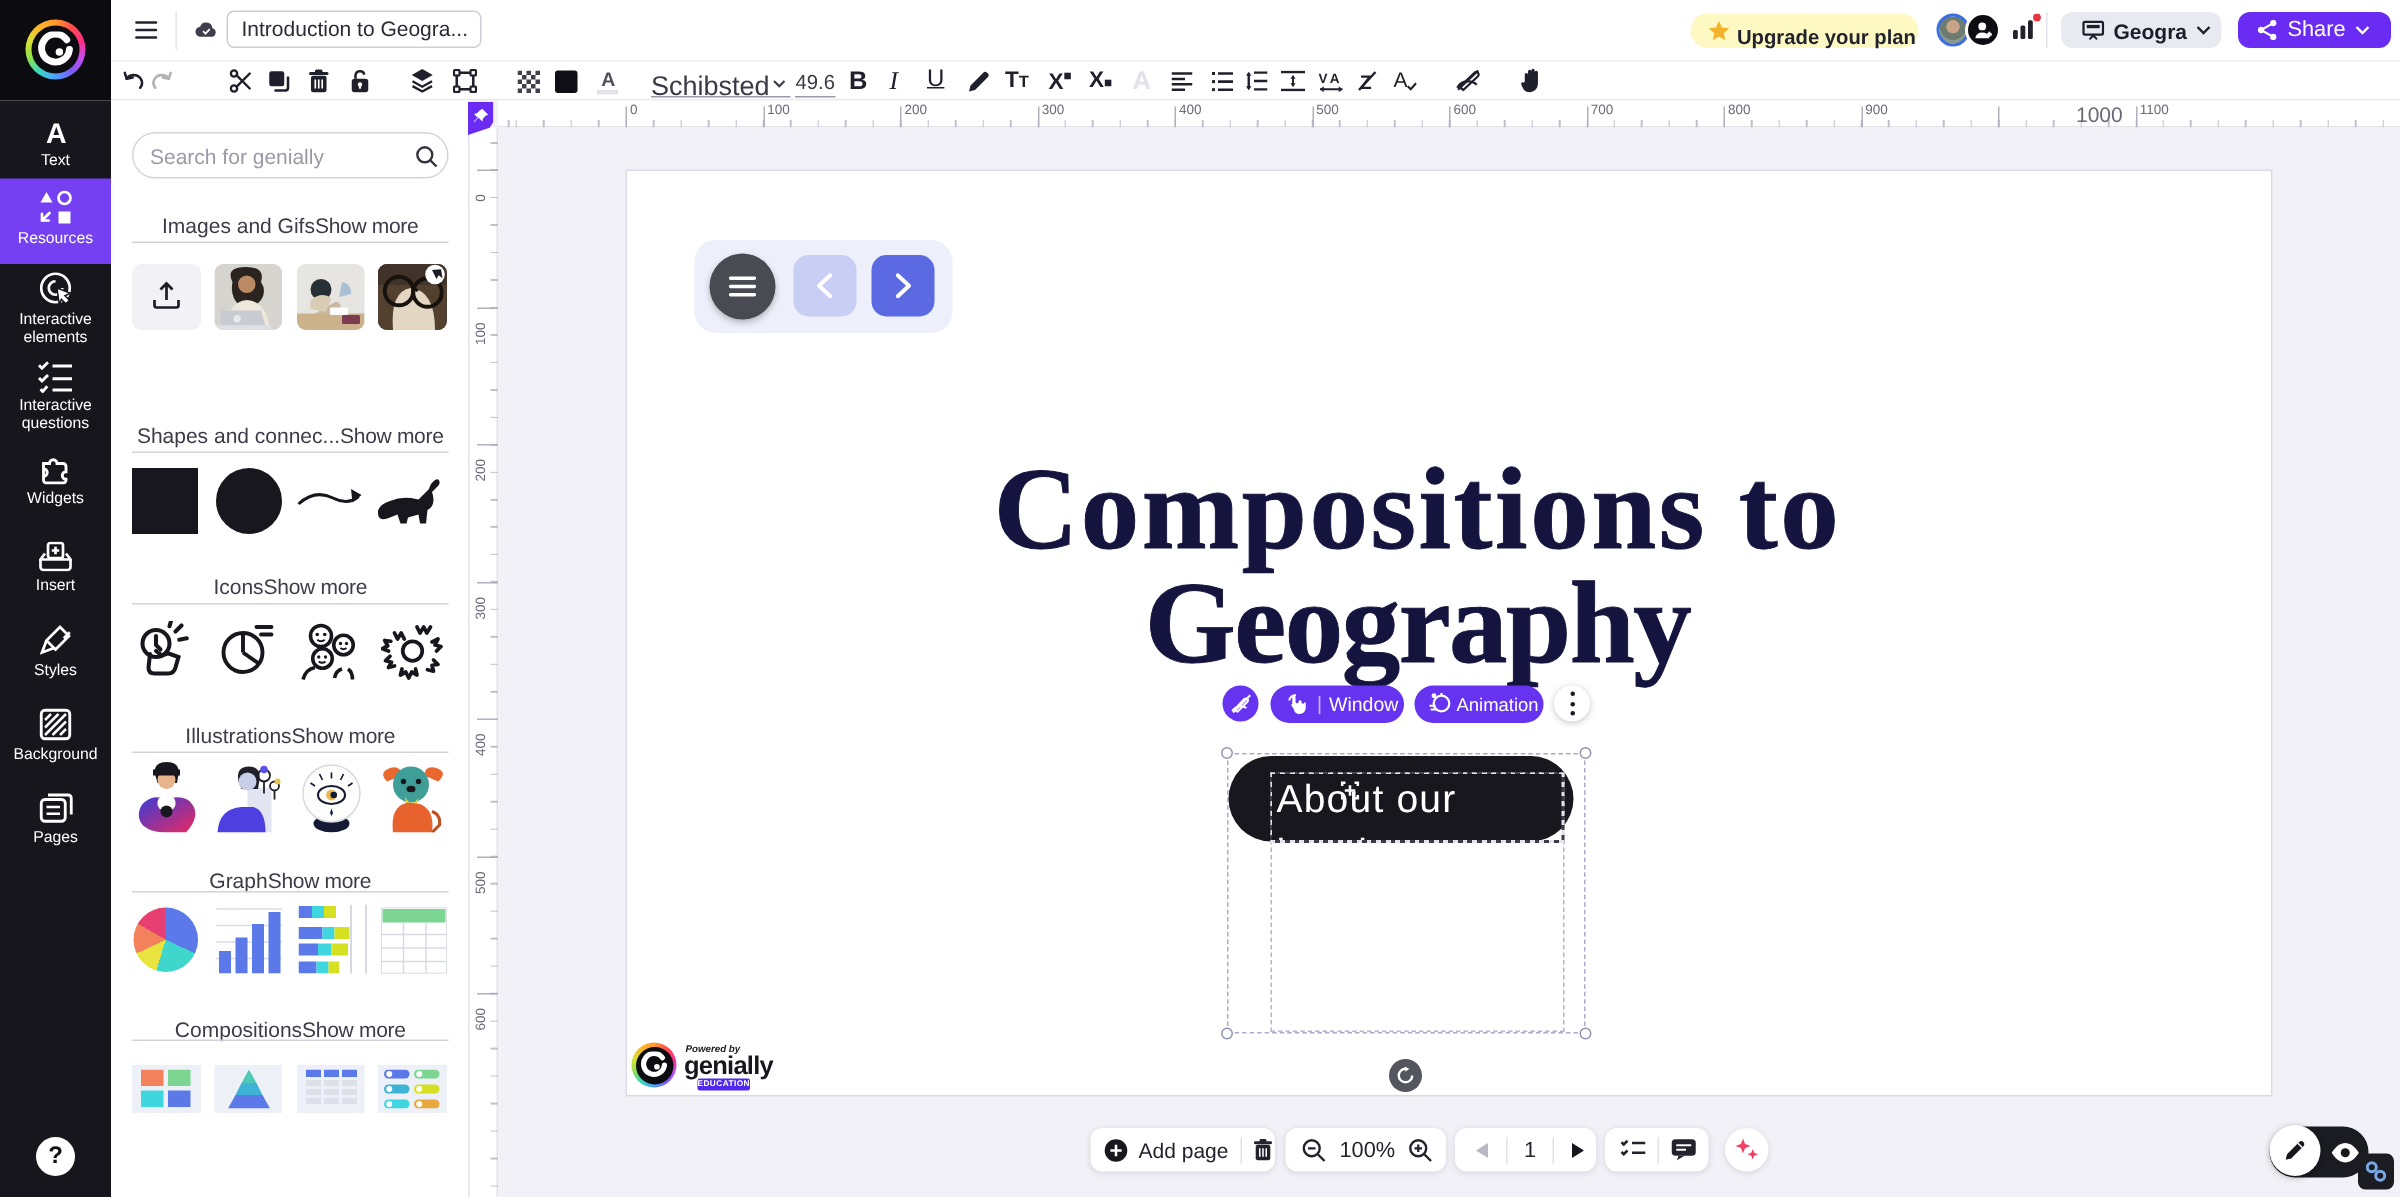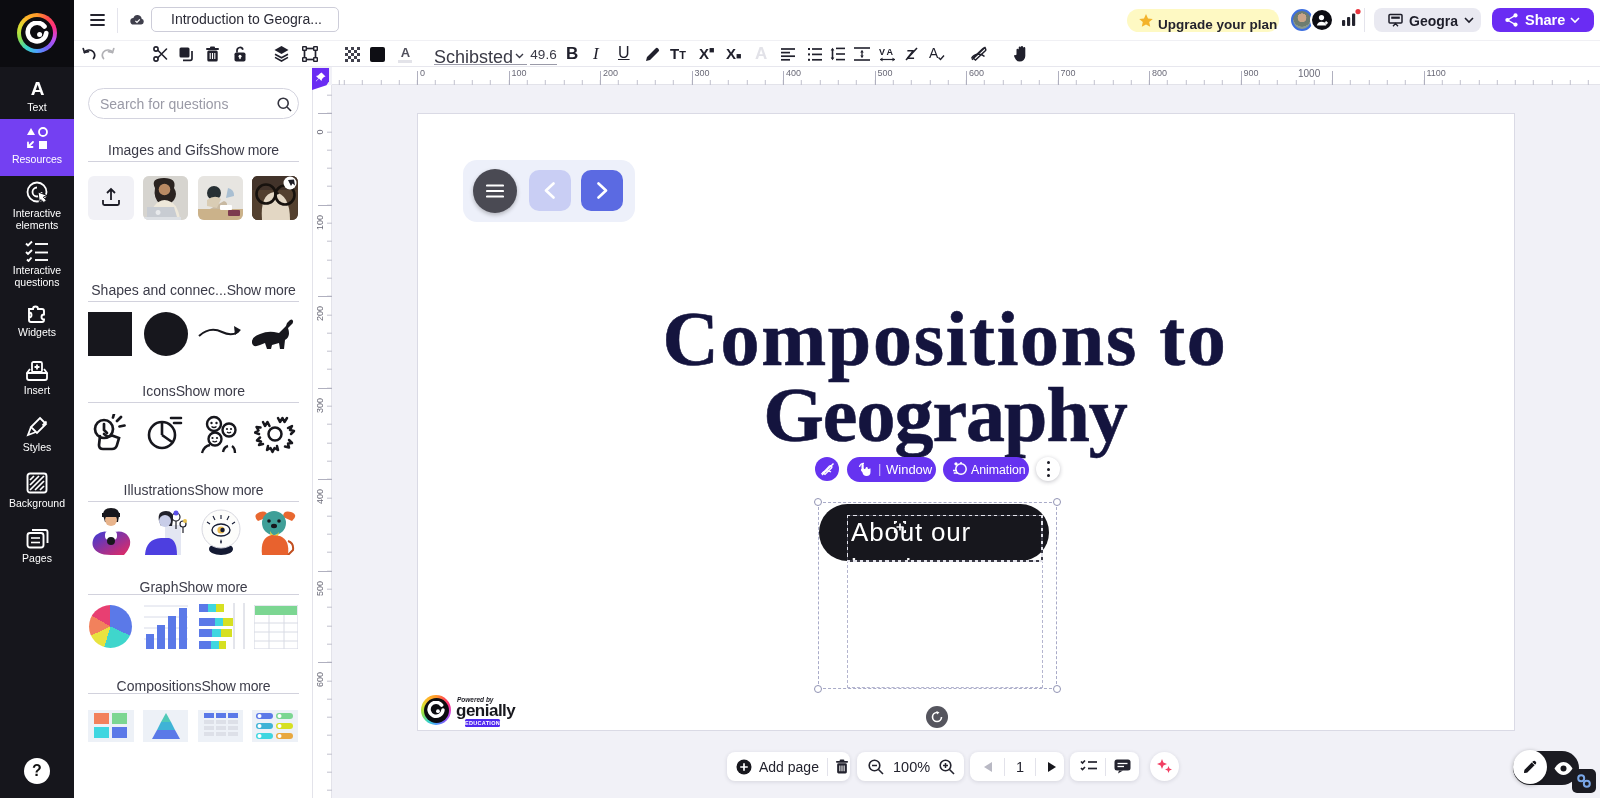--- a/index.html
+++ b/index.html
@@ -36,21 +36,21 @@
         <line x1="1" y1="7" x2="14" y2="7"></line>
         <line x1="1" y1="12" x2="14" y2="12"></line>
       </g>
     </svg>
   <div class="abs" style="left:43px;top:8px;width:1px;height:25px;background:#e4e4ec"></div>
 
   <svg class="abs" style="left:56px;top:14px" width="15" height="12" viewBox="0 0 15 12">
       <path d="M3.8 10.5 a3.3 3.3 0 0 1 -.4-6.6 a4.2 4.2 0 0 1 8.2 .9 a2.9 2.9 0 0 1 -.4 5.7 z" fill="#3f3f4c"></path>
       <path d="M5.4 6.8l1.6 1.6 2.8-3" stroke="#fff" stroke-width="1.2" fill="none"></path>
     </svg>
-  <div class="abs" style="left:77px;top:7px;width:188px;height:25px;border:1px solid #cdcdd9;border-radius:5px;line-height:23px;font-size:14px;color:#2b2b37;padding-left:19px;white-space:nowrap;overflow:hidden">Introduction to Geogra...</div>
+  <div class="abs" style="left:77px;top:7px;width:170px;height:25px;border:1px solid #cdcdd9;border-radius:5px;line-height:23px;font-size:14px;color:#2b2b37;padding-left:9px;white-space:nowrap;overflow:hidden">Introduction to Geogra...</div>
 
   <div class="abs" style="left:1053px;top:9px;width:152px;height:23px;background:#fef9c3;border-radius:12px;line-height:23px">
     <svg class="abs" style="left:12px;top:5px" width="14" height="13" viewBox="0 0 14 13">
         <path d="M7 0l2 4.4 4.8.5-3.6 3.2 1 4.7L7 10.4l-4.2 2.4 1-4.7L.2 4.9 5 4.4z" fill="#f3b32b"></path>
       </svg>
     <span class="abs" style="left:31px;top:3.5px;font-size:13.5px;font-weight:bold;color:#23232e">Upgrade your plan</span>
   </div>
 
   <div class="abs" style="left:1217px;top:9px;width:22px;height:22px;border-radius:50%;border:2px solid #3d6fe0;background:radial-gradient(circle at 50% 38%,#c9a488 0 30%,#6d7c70 32% 60%,#8a9a8e 62%);overflow:hidden"></div>
   <div class="abs" style="left:1236px;top:8px;width:24px;height:24px;border-radius:50%;background:#0c0c12;border:2px solid #fff">
@@ -81,21 +81,21 @@
       </svg>
   </div>
 
   <div class="abs" style="left:1418px;top:8px;width:102px;height:24px;background:#6a2cf3;border-radius:8px">
     <svg class="abs" style="left:13px;top:5px" width="13" height="14" viewBox="0 0 13 14">
         <circle cx="10.5" cy="2.4" r="2.1" fill="#fff"></circle>
         <circle cx="2.4" cy="7" r="2.1" fill="#fff"></circle>
         <circle cx="10.5" cy="11.6" r="2.1" fill="#fff"></circle>
         <path d="M2.4 7l8.1-4.6M2.4 7l8.1 4.6" stroke="#fff" stroke-width="1.4"></path>
       </svg>
-    <span class="abs" style="left:33px;top:4px;font-size:14.5px;font-weight:bold;color:#fff">Share</span>
+    <span class="abs" style="left:33px;top:4px;font-size:14.5px;font-weight:normal;color:#fff">Share</span>
     <svg class="abs" style="left:78px;top:9px" width="10" height="7" viewBox="0 0 10 7">
         <path d="M1 1l4 4 4-4" stroke="#fff" stroke-width="1.6" fill="none"></path>
       </svg>
   </div>
 </div>
 <div id="toolbar2">
 
   <svg class="abs" style="left:8px;top:6px" width="14" height="13" viewBox="0 0 14 13">
       <path d="M2.5 5.5 C4 2.5 9 2 11.5 5 c1.5 2 1.5 4.5 0 6.5" stroke="#20202c" stroke-width="1.7" fill="none" stroke-linecap="round"></path>
       <path d="M1.2 1.6l1.3 3.9 4-.9" fill="none" stroke="#20202c" stroke-width="1.7" stroke-linecap="round" stroke-linejoin="round"></path>
@@ -357,21 +357,21 @@
           <line x1="5" y1="10" x2="14" y2="10"></line>
           <line x1="5" y1="14.5" x2="14" y2="14.5"></line>
         </g>
       </svg>Pages</div>
 
   <div class="abs" style="left:24px;top:691px;width:26px;height:26px;border-radius:50%;background:#fff;text-align:center;line-height:26px;font-weight:bold;font-size:16px;color:#111">?</div>
 </div>
 <div id="panel">
 
   <div class="abs" style="left:14px;top:21px;width:211px;height:31px;border:1px solid #d4d4df;border-radius:16px;">
-    <span class="abs" style="left:11px;top:7px;font-size:14px;color:#9a9aa6">Search for questions</span>
+    <span class="abs" style="left:11px;top:7px;font-size:14px;color:#9a9aa6">Search for genially</span>
     <svg class="abs" style="left:188px;top:8px" width="15" height="15" viewBox="0 0 15 15">
         <circle cx="6.2" cy="6.2" r="5" fill="none" stroke="#33333e" stroke-width="1.6"></circle>
         <line x1="10" y1="10" x2="14" y2="14" stroke="#33333e" stroke-width="1.6"></line>
       </svg>
   </div>
   <div class="phead" style="top:75px">Images and Gifs<span class="sm">Show more</span></div>
   <div class="pline" style="top:94px"></div>
 
   <div class="thumb" style="left:14px;top:109px;background:#f1f1f6">
       <svg style="margin:11px auto 0;display:block" width="20" height="20" viewBox="0 0 20 20">
@@ -652,21 +652,21 @@
     <div class="abs" style="left:545.5px;top:1px;font-size:9px;color:#6a6a78">500</div>
     <div class="abs" style="left:634.0px;top:4px;width:1px;height:14px;background:#b0b0bf"></div>
     <div class="abs" style="left:637.0px;top:1px;font-size:9px;color:#6a6a78">600</div>
     <div class="abs" style="left:725.5px;top:4px;width:1px;height:14px;background:#b0b0bf"></div>
     <div class="abs" style="left:728.5px;top:1px;font-size:9px;color:#6a6a78">700</div>
     <div class="abs" style="left:817.0px;top:4px;width:1px;height:14px;background:#b0b0bf"></div>
     <div class="abs" style="left:820.0px;top:1px;font-size:9px;color:#6a6a78">800</div>
     <div class="abs" style="left:908.5px;top:4px;width:1px;height:14px;background:#b0b0bf"></div>
     <div class="abs" style="left:911.5px;top:1px;font-size:9px;color:#6a6a78">900</div>
     <div class="abs" style="left:1000.0px;top:4px;width:1px;height:14px;background:#b0b0bf"></div>
-    <div class="abs" style="left:966px;top:1px;font-size:10px;color:#6a6a78">1000</div>
+    <div class="abs" style="left:1052px;top:1px;font-size:14px;color:#6a6a78">1000</div>
     <div class="abs" style="left:1091.5px;top:4px;width:1px;height:14px;background:#b0b0bf"></div>
     <div class="abs" style="left:1094.5px;top:1px;font-size:9px;color:#6a6a78">1100</div>
   </div>
 <div id="vruler">
     <div class="abs" style="left:14px;top:0;width:5px;height:713px;background:repeating-linear-gradient(180deg,#c0c0cd 0 1px,transparent 1px 18.3px);background-position-y:9.7px"></div>
     <div class="abs" style="left:5px;top:28.0px;width:14px;height:1px;background:#b0b0bf"></div>
     <div class="abs" style="left:1px;top:42.0px;font-size:9px;color:#6a6a78;transform:rotate(-90deg);transform-origin:center;white-space:nowrap;width:12px;text-align:center">0</div>
     <div class="abs" style="left:5px;top:119.5px;width:14px;height:1px;background:#b0b0bf"></div>
     <div class="abs" style="left:1px;top:133.5px;font-size:9px;color:#6a6a78;transform:rotate(-90deg);transform-origin:center;white-space:nowrap;width:12px;text-align:center">100</div>
     <div class="abs" style="left:5px;top:211.0px;width:14px;height:1px;background:#b0b0bf"></div>

